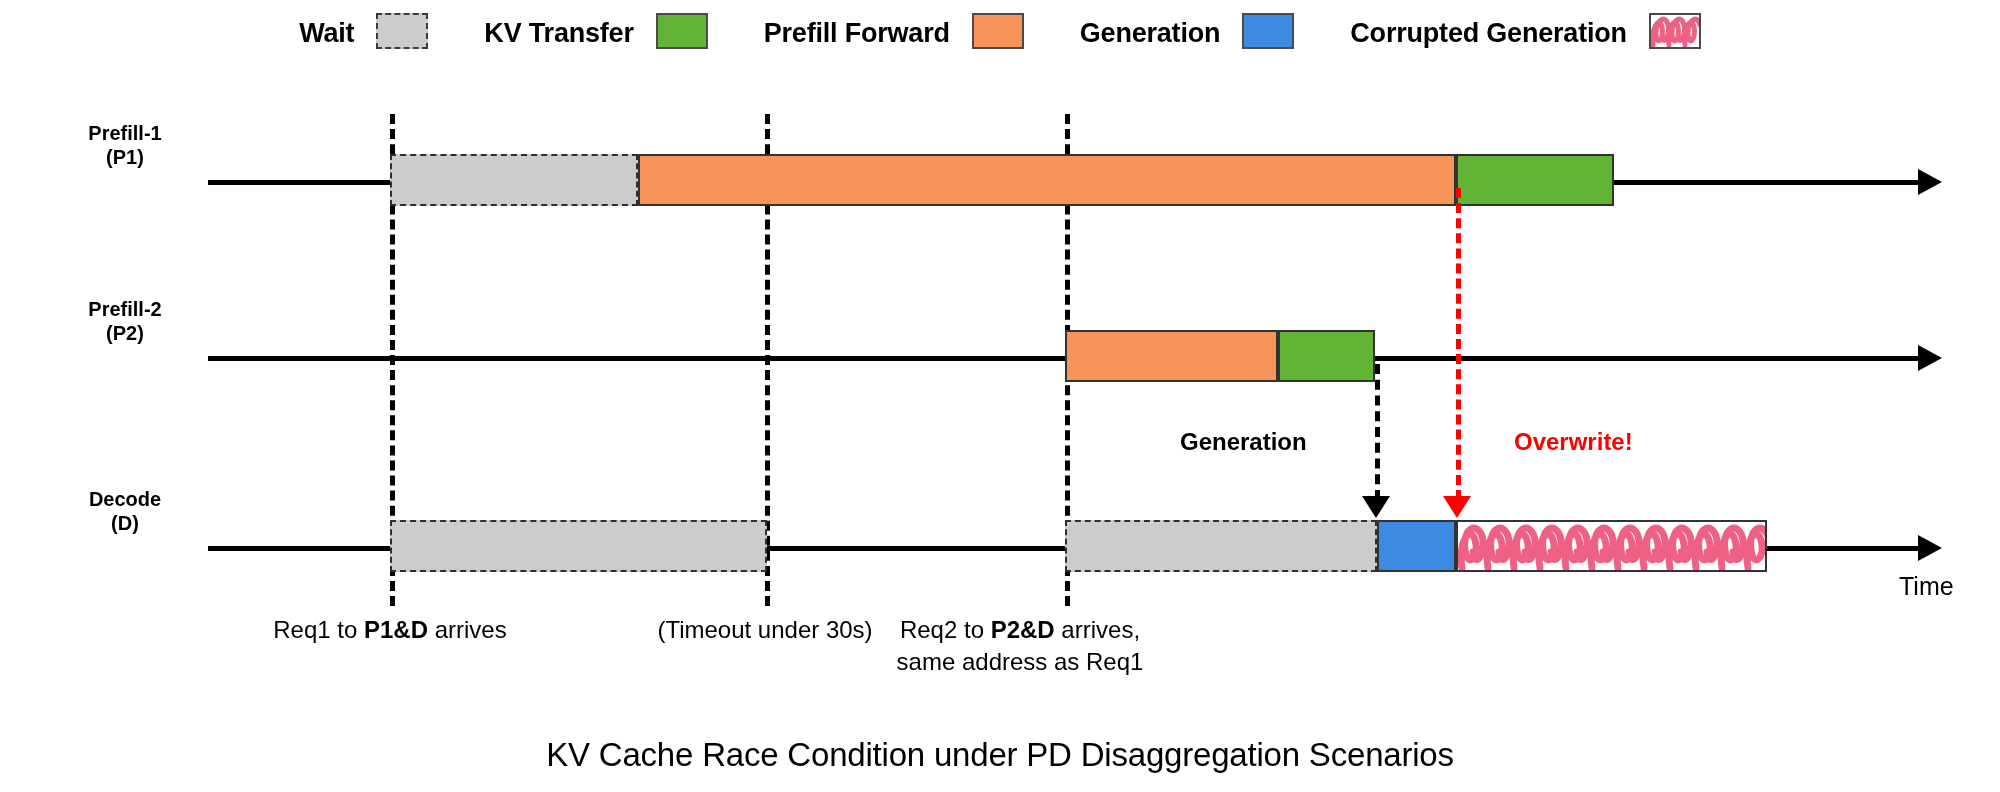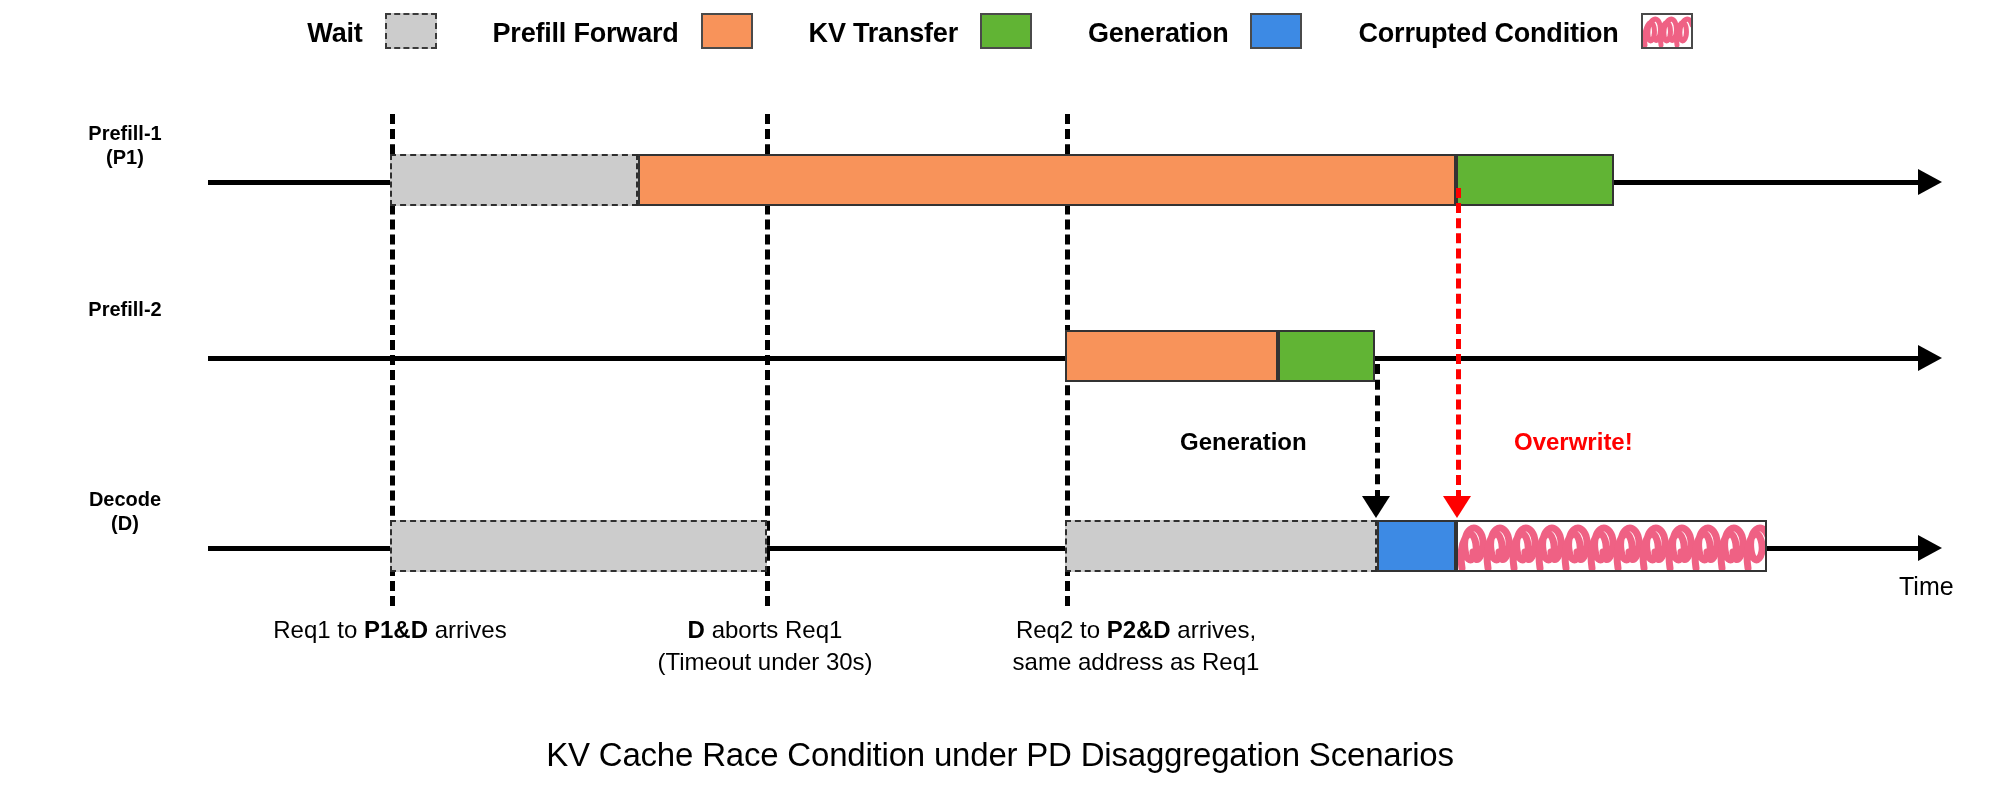--- a/index.html
+++ b/index.html
@@ -192,49 +192,50 @@
 <body>
 
 <div id="canvas">
 
   <div class="legend">
     <div class="legend-item">
       <span class="legend-label">Wait</span>
       <span class="swatch swatch-wait"></span>
     </div>
     <div class="legend-item">
+      <span class="legend-label">KV Transfer</span>
+      <span class="swatch swatch-kv"></span>
+    </div>
+    <div class="legend-item">
       <span class="legend-label">Prefill Forward</span>
       <span class="swatch swatch-prefill"></span>
     </div>
     <div class="legend-item">
-      <span class="legend-label">KV Transfer</span>
-      <span class="swatch swatch-kv"></span>
-    </div>
-    <div class="legend-item">
       <span class="legend-label">Generation</span>
       <span class="swatch swatch-gen"></span>
     </div>
     <div class="legend-item">
-      <span class="legend-label">Corrupted Condition</span>
+      <span class="legend-label">Corrupted Generation</span>
       <span class="swatch swatch-corrupt">
         <svg width="48" height="32" viewBox="0 0 48 32" preserveAspectRatio="none">
           <path d="M2,30 C0,14 8,0 11,12 C13,24 6,32 5,20 C4,6 14,-2 17,10 C19,22 12,32 11,20
                    M18,30 C16,14 24,0 27,12 C29,24 22,32 21,20 C20,6 30,-2 33,10 C35,22 28,32 27,20
                    M34,30 C32,14 40,0 43,12 C45,24 38,32 37,20 C36,6 46,-2 49,10" fill="none" stroke="#ef6184" stroke-width="5" stroke-linecap="round"></path>
         </svg>
       </span>
     </div>
   </div>
 
   <div class="row-label" style="top:122px;">
     <div>Prefill-1</div>
     <div>(P1)</div>
   </div>
   <div class="row-label" style="top:298px;">
     <div>Prefill-2</div>
+    <div>(P2)</div>
   </div>
   <div class="row-label" style="top:488px;">
     <div>Decode</div>
     <div>(D)</div>
   </div>
 
   <div class="axis" style="top:180px; width:1712px;"></div>
   <div class="axis-head" style="top:169px; left:1918px;"></div>
 
   <div class="axis" style="top:356px; width:1712px;"></div>
@@ -283,23 +284,22 @@
   <span class="inline-note" style="left:1180px; top:428px;">Generation</span>
 
   <div class="arrow-line red" style="left:1456px; top:188px; height:312px;"></div>
   <div class="arrow-head red" style="left:1443px; top:496px;"></div>
   <span class="inline-note red" style="left:1486px; top:428px;margin-left:28px;">Overwrite!</span>
 
   <div class="caption" style="left:390px; top:614px; transform:translateX(-50%);">
     <div><span>Req1 to </span><b>P1&amp;D</b><span> arrives</span></div>
   </div>
   <div class="caption" style="left:765px; top:614px; transform:translateX(-50%);">
-    <div><b>D</b><span> aborts Req1</span></div>
     <div><span>(Timeout under 30s)</span></div>
   </div>
-  <div class="caption" style="left:1136px; top:614px; transform:translateX(-50%);">
+  <div class="caption" style="left:1020px; top:614px; transform:translateX(-50%);">
     <div><span>Req2 to </span><b>P2&amp;D</b><span> arrives,</span></div>
     <div><span>same address as Req1</span></div>
   </div>
 
   <div class="fig-title" style="top:736px;">KV Cache Race Condition under PD Disaggregation Scenarios</div>
 
 </div>
 
 </body></html>

